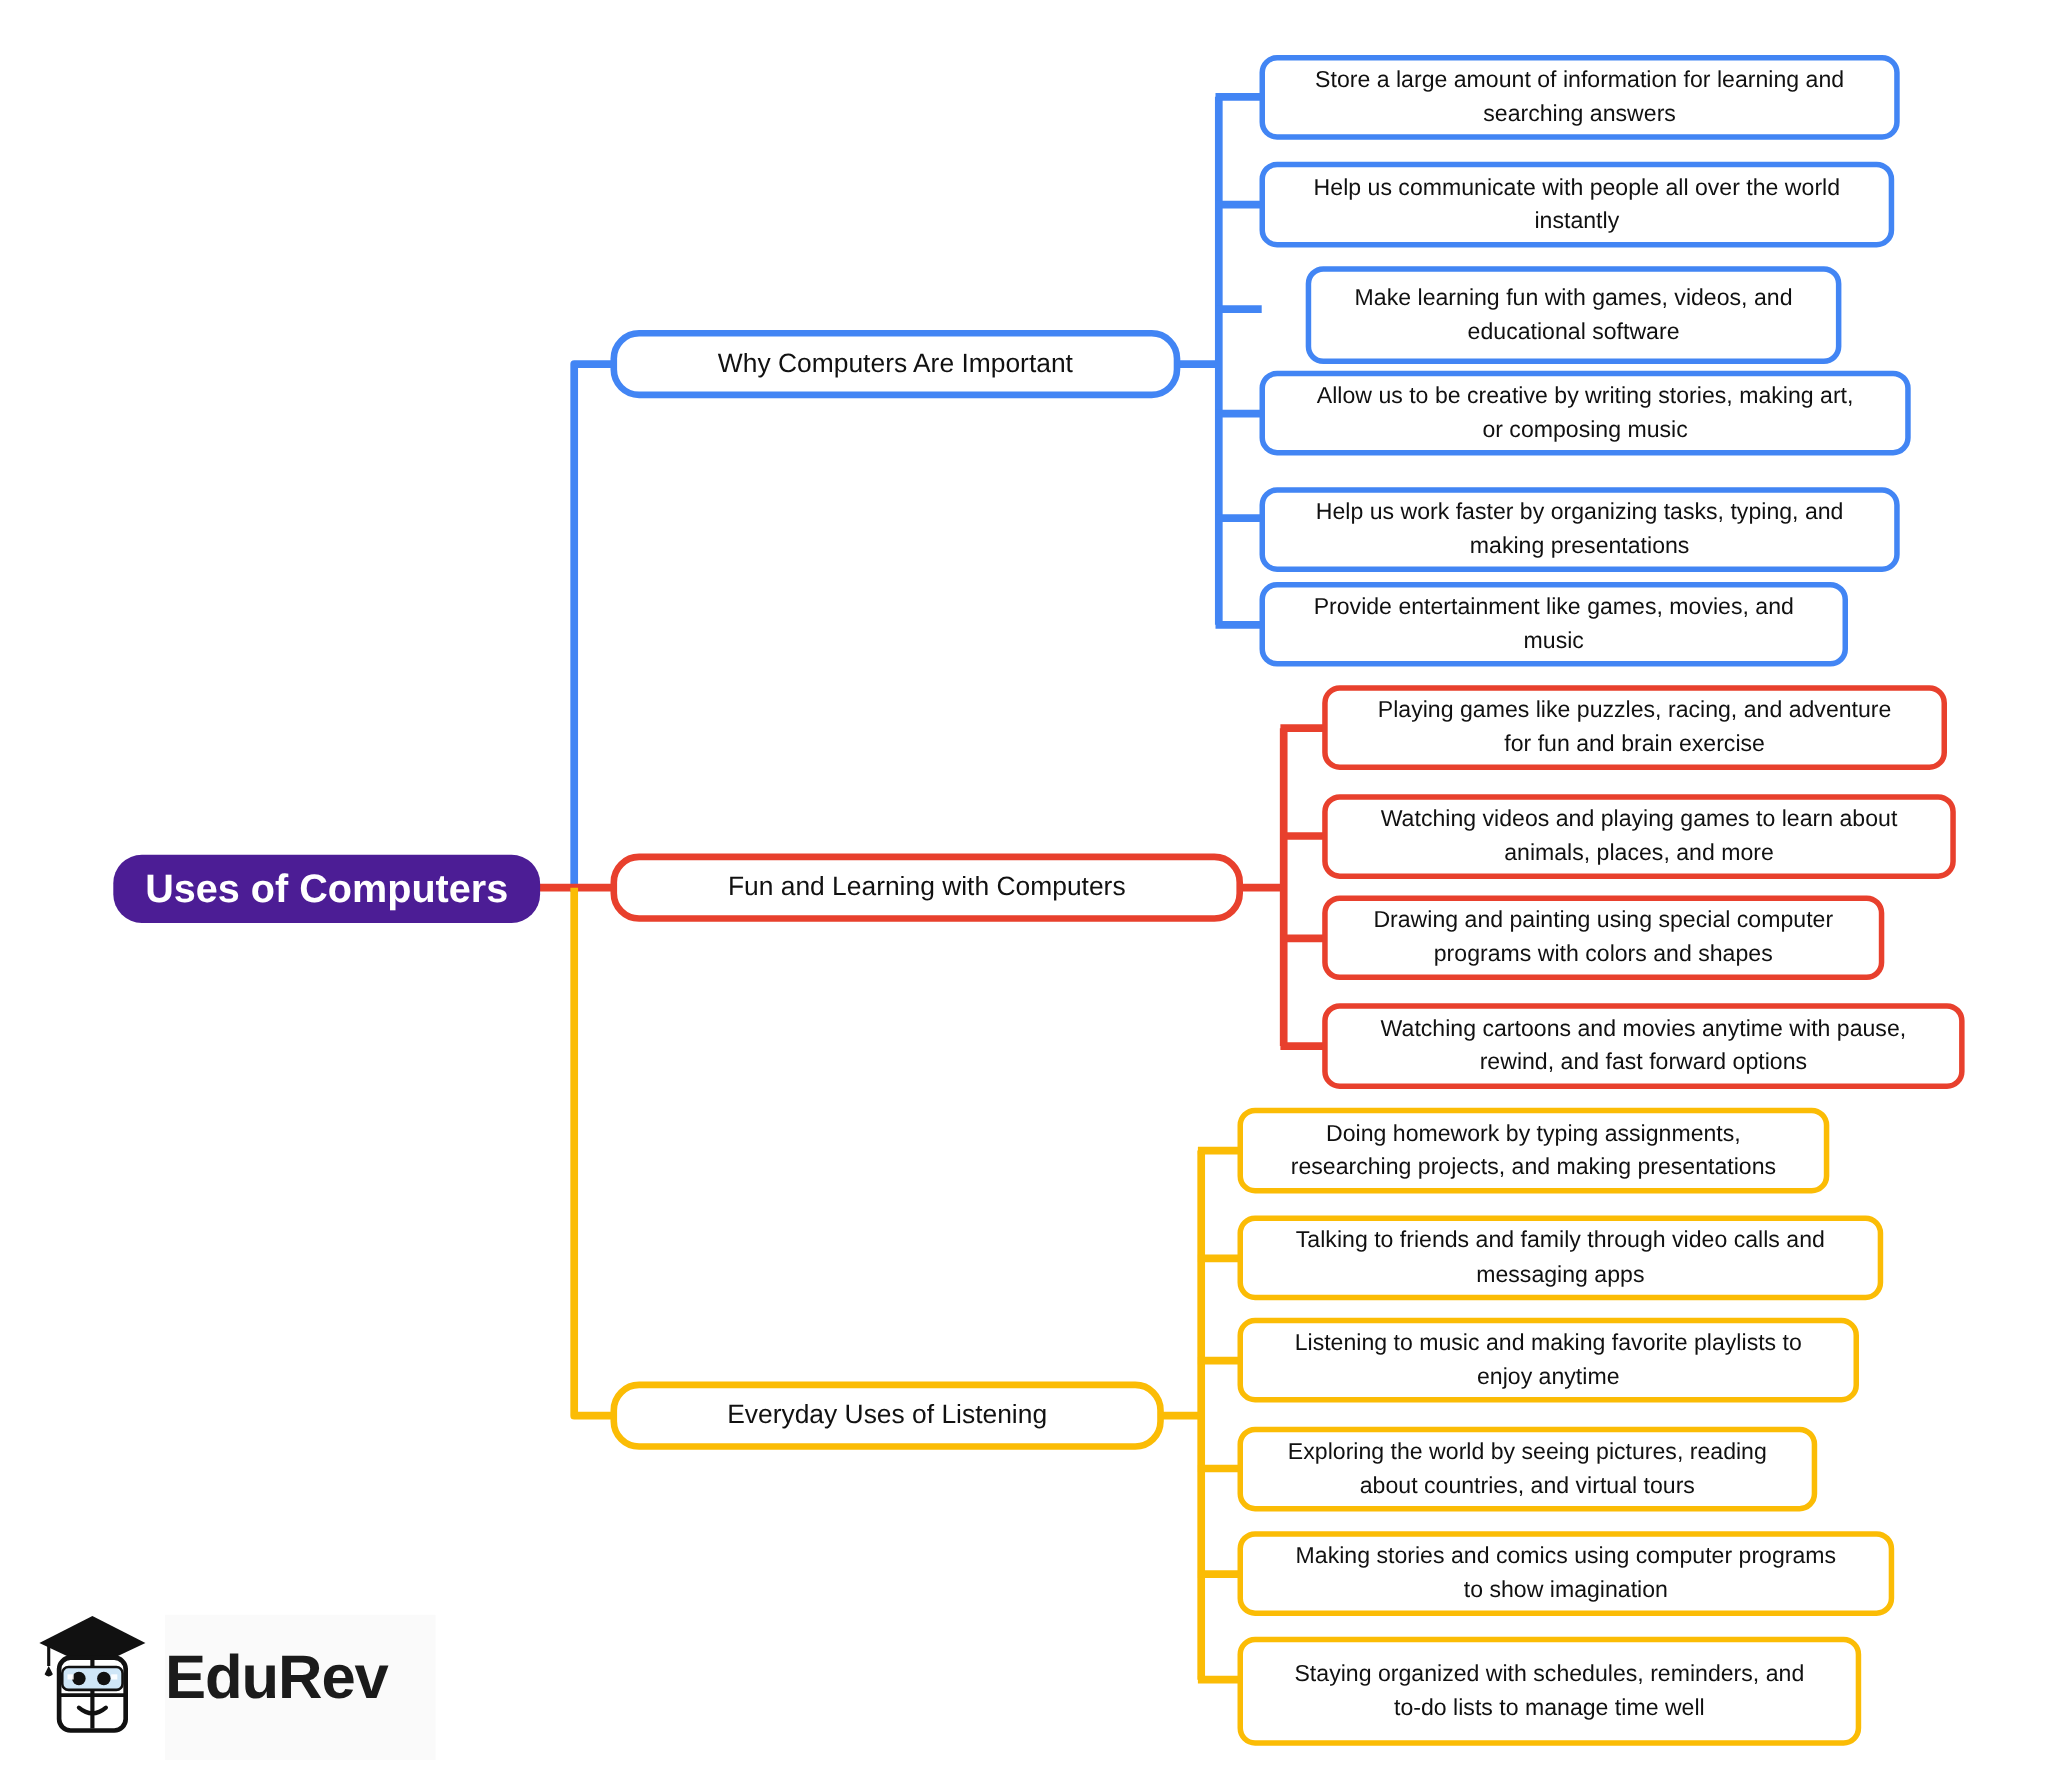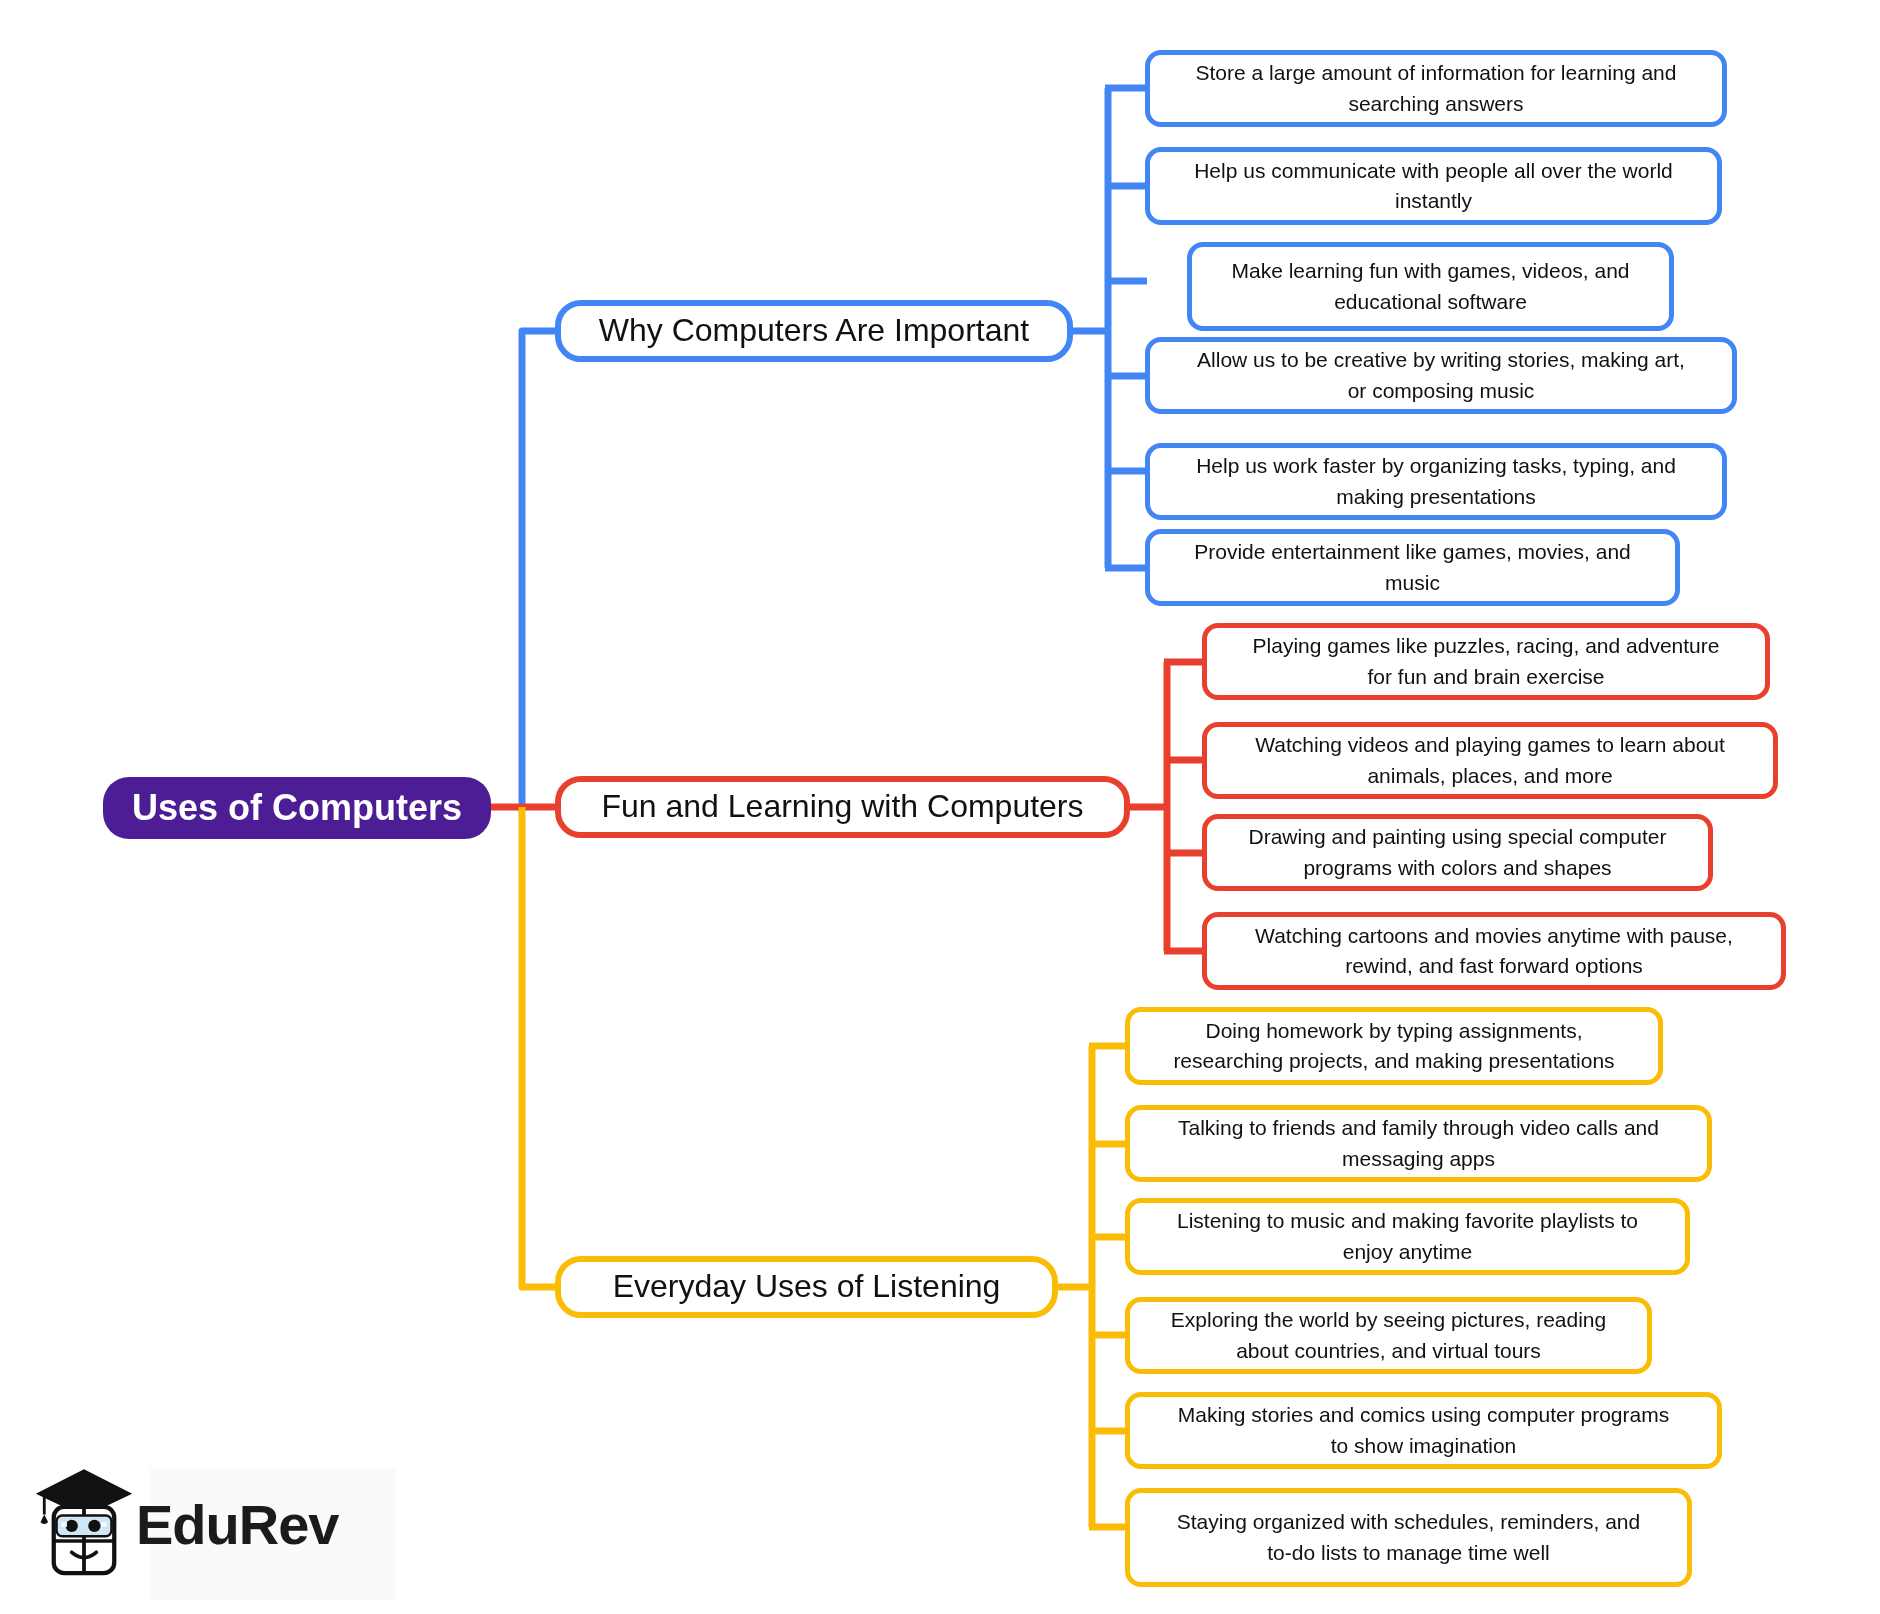--- a/index.html
+++ b/index.html
@@ -31,21 +31,21 @@
   .root{
     background:#4c1d95;
     color:#ffffff;
     font-weight:bold;
     font-size:36px;
     border-radius:26px;
   }
   .header{
     border:6px solid;
     border-radius:26px;
-    font-size:32px;
+    font-size:24px;
     line-height:1.1;
     padding:6px 14px;
   }
   .header.blue{border-color:#4285F4;}
   .header.red{border-color:#E8402D;text-align:right;}
   .header.yellow{border-color:#FBBC05;}
   .leaf{
     border:5px solid;
     border-radius:16px;
     font-size:21px;
@@ -57,20 +57,21 @@
   .leaf.red{border-color:#E8402D;}
   .leaf.yellow{border-color:#FBBC05;}
 
   .logo{
     position:absolute;
     left:32px;
     top:1462px;
     z-index:2;
     display:flex;
     align-items:center;
+    gap:14px;
   }
   .logo-bg{
     position:absolute;
     left:150px;
     top:1468px;
     width:246px;
     height:132px;
     background:#fafafa;
     z-index:1;
   }

